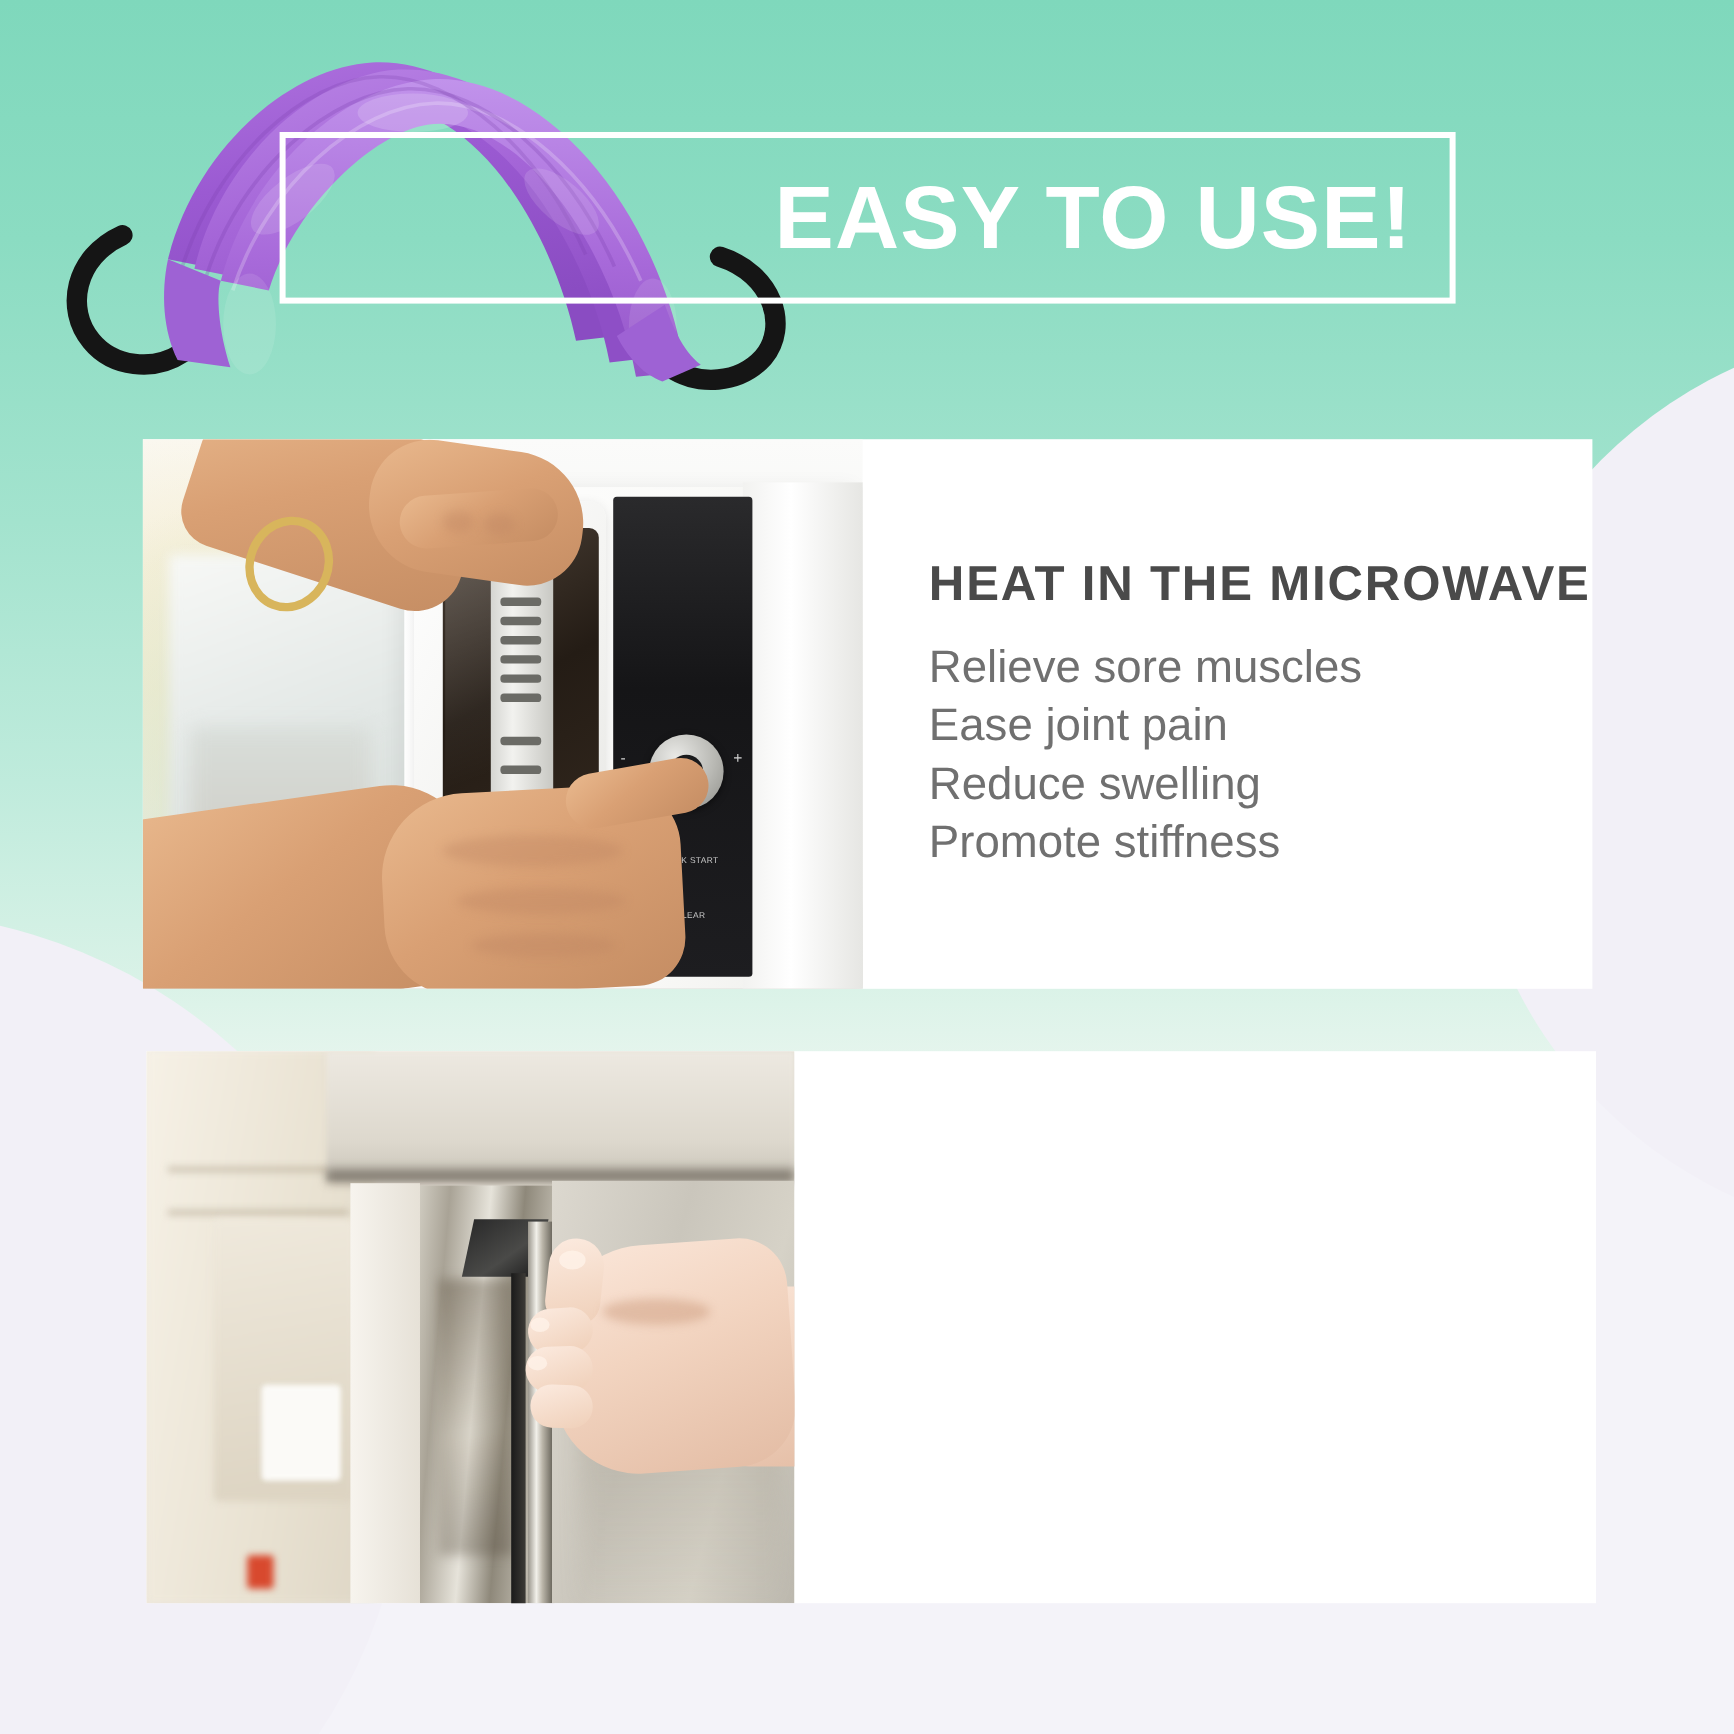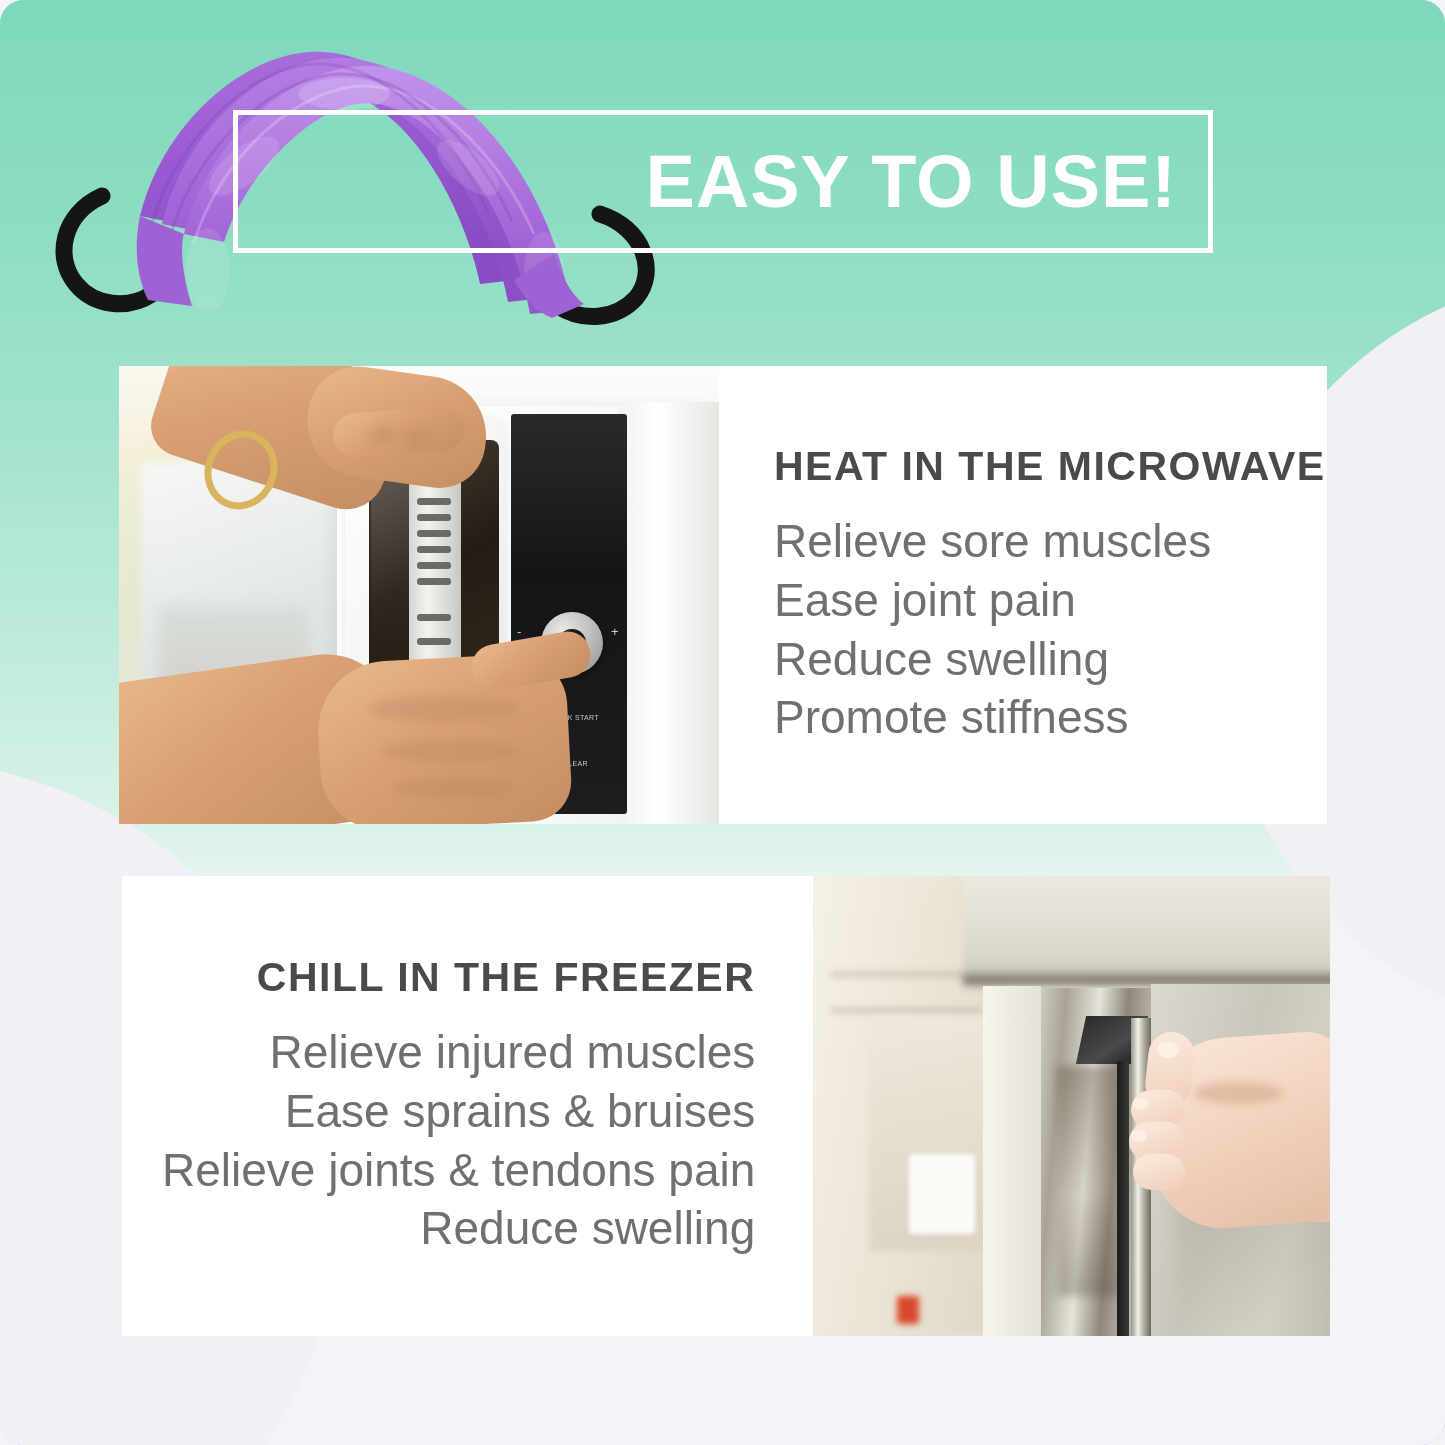--- a/index.html
+++ b/index.html
@@ -7,21 +7,20 @@
     width:1445px;height:1445px;
     font-family:"Liberation Sans", sans-serif;
     background:#F4F3F9;
     overflow:hidden;
   }
   .canvas{
     position:relative;
     width:1445px;height:1445px;
     overflow:hidden;
     background:#3b82f6;
-    border-radius:24px;
   }
 
   
   .bg-lavender{
     position:absolute;inset:0;
     background:#F4F3F9;
   }
   .bg-mint{
     position:absolute;
     left:0;top:0;width:1445px;height:905px;
@@ -106,21 +105,21 @@
     color:#4A4A4A;
     font-size:41px;
     letter-spacing:1.5px;
     font-weight:700;
     margin-bottom:22px;
     white-space:nowrap;
   }
   .card-list{list-style:none;margin:0;padding:0;}
   .card-list li{
     color:#707070;
-    font-size:46px;
+    font-size:38px;
     font-weight:300;
     line-height:1.28;
     white-space:nowrap;
   }
 
   
   .mw-bg{
     position:absolute;inset:0;
     background:
       radial-gradient(circle at 18% 62%, rgba(214,228,196,.55) 0 14%, rgba(255,255,255,0) 42%),
@@ -468,29 +467,20 @@
         <li>Relieve sore muscles</li>
         <li>Ease joint pain</li>
         <li>Reduce swelling</li>
         <li>Promote stiffness</li>
       </ul>
     </div>
   </div>
 
   <div class="card" id="card-chill">
 
-    <div class="card-text" id="text-chill">
-      <div class="card-heading">CHILL IN THE FREEZER</div>
-      <ul class="card-list">
-        <li>Relieve injured muscles</li>
-        <li>Ease sprains &amp; bruises</li>
-        <li>Relieve joints &amp; tendons pain</li>
-        <li>Reduce swelling</li>
-      </ul>
-    </div>
 
     <div class="card-photo" id="photo-freezer">
       <div class="fz-bg"></div>
       <div class="fz-cabinet"></div>
       <div class="fz-shelfline" style="top:96px"></div>
       <div class="fz-shelfline" style="top:132px"></div>
       <div class="fz-innerbox"></div>
       <div class="fz-whitebox"></div>
       <div class="fz-redchip"></div>
 

